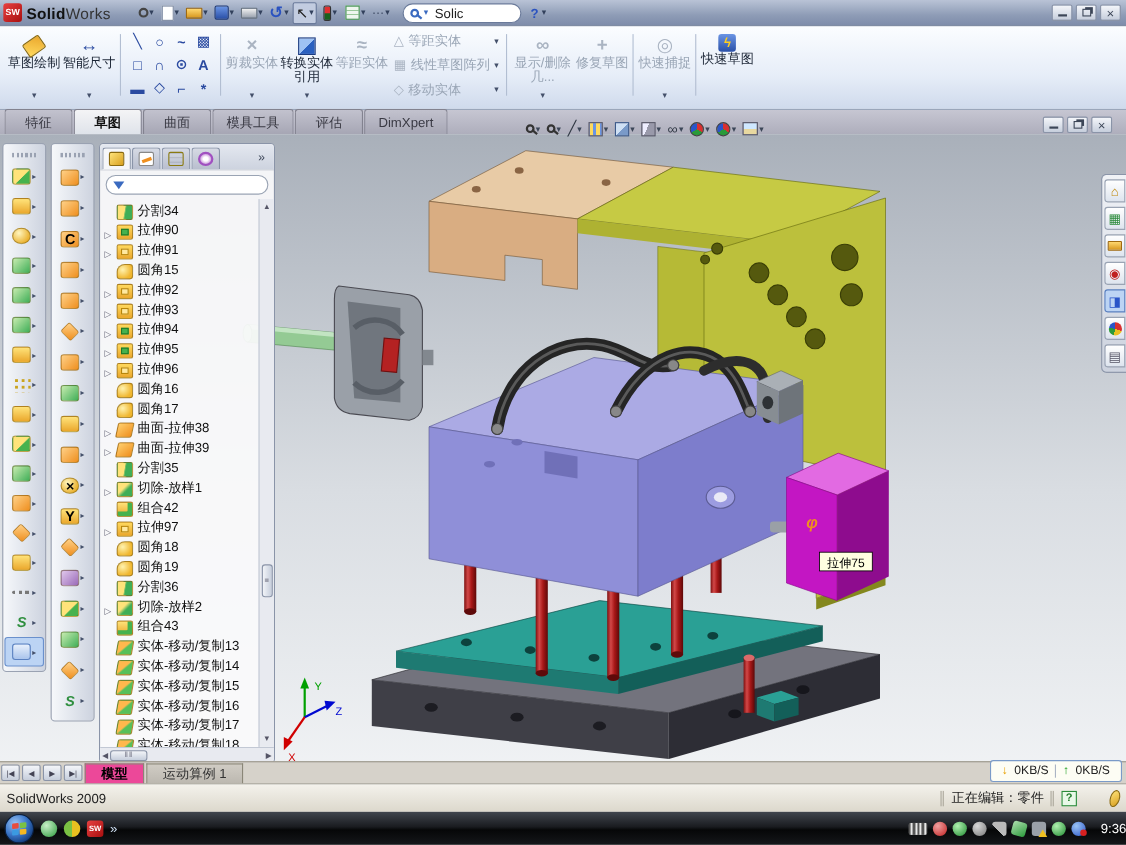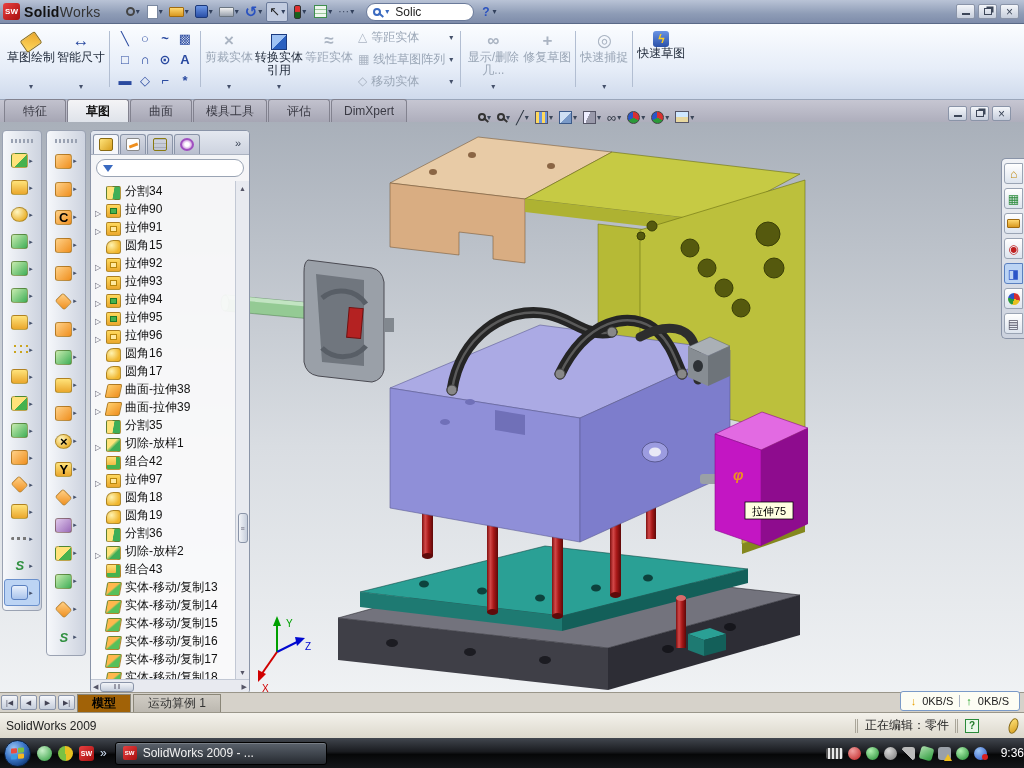--- a/index.html
+++ b/index.html
@@ -180,21 +180,21 @@
     display:flex;align-items:center;justify-content:center;font-size:7px;color:#667;letter-spacing:1px;}
 
   
   #modeltabs{position:absolute;left:0;bottom:0;width:1024px;height:20px;background:#d6d2ca;
     border-top:1px solid #9a968a;display:flex;align-items:flex-start;z-index:26;}
   .mt-nav{width:17px;height:15px;margin:2px 1px 0;border:1px solid #8a94a8;border-radius:2px;
     background:linear-gradient(#f4f6fa,#c6cedc);display:flex;align-items:center;justify-content:center;
     font-size:7px;color:#445;}
   .mtab{height:18px;padding:0 14px;margin:1px 1px 0;display:flex;align-items:center;
     background:linear-gradient(#d0ccc4,#bcb8b0);border:1px solid #8a8678;border-bottom:none;color:#333;}
-  .mtab[data-active="true"]{background:#a16207;font-weight:bold;color:#000;}
+  .mtab[data-active="true"]{background:#ec4899;font-weight:bold;color:#000;}
   #netwidget{position:absolute;right:4px;top:-2px;height:20px;display:flex;align-items:center;gap:6px;
     background:#fdfdf4;border:1px solid #7a9ac8;border-radius:3px;padding:0 10px;z-index:40;font-size:11px;color:#222;}
   .nw-down{color:#e8a000;font-weight:bold;} .nw-up{color:#1fa020;font-weight:bold;}
   .nw-div{width:1px;height:12px;background:#aab4c4;}
 
   
   #statusbar{position:absolute;left:0;top:712px;width:1024px;height:26px;
     background:linear-gradient(#f4f2ec,#dcd8cc);border-top:1px solid #9a968a;
     display:flex;align-items:center;padding:0 6px;color:#222;}
   #status-right{margin-left:auto;display:flex;align-items:center;gap:6px;}
@@ -1112,24 +1112,20 @@
         <i></i>
         <i></i>
       </div>
   </div>
   <div id="quicklaunch">
     <span class="ql ql-green"></span>
     <span class="ql ql-ball"></span>
     <span class="ql ql-sw">SW</span>
     <span class="ql-chev">»</span>
   </div>
-  <div class="taskbtn" data-active="true">
-    <span class="tb-ico-sw">SW</span>
-    <span>SolidWorks 2009 - ...</span>
-  </div>
   <div id="tray">
 
   <span class="tr tr-kbd"></span>
       <span class="tr tr-red"></span>
       <span class="tr tr-green"></span>
       <span class="tr tr-gray"></span>
       <span class="tr tr-vol"></span>
       <span class="tr tr-garr"></span>
       <span class="tr tr-net"></span>
       <span class="tr tr-plus"></span>

